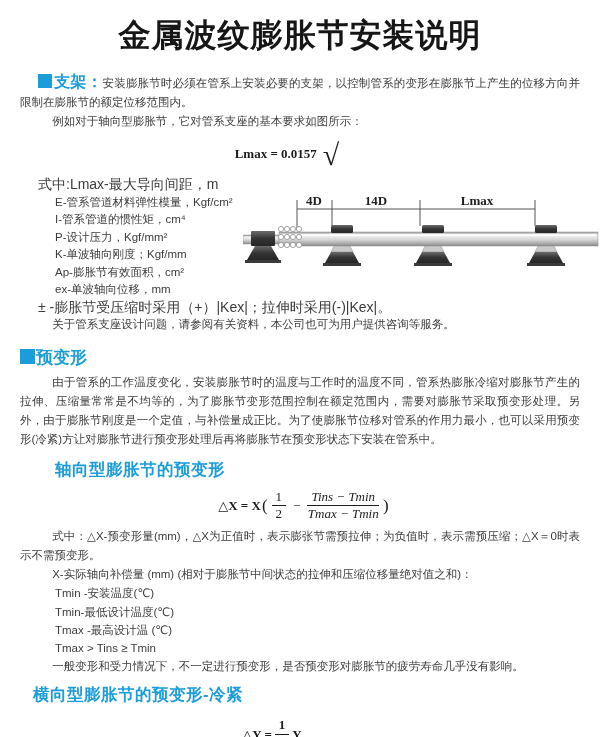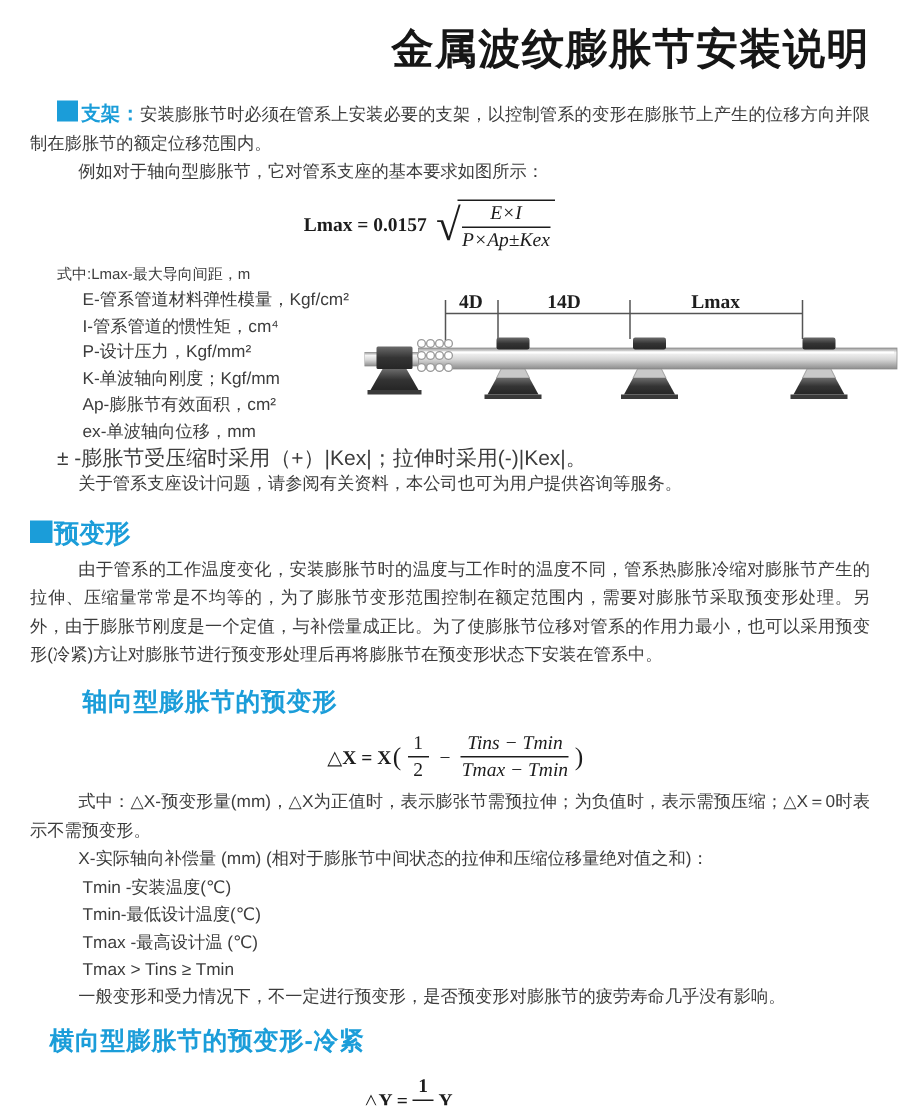--- a/index.html
+++ b/index.html
@@ -8,37 +8,37 @@
     width:600px;height:737px;
     background:#ffffff;
     overflow:hidden;
     font-family:"Liberation Sans","DejaVu Sans",sans-serif;
     color:#3c3c3c;
     box-sizing:border-box;
     padding:12px 20px 0 20px;
   }
   h1.title{
     margin:2px 0 0 0;
-    text-align:right;
-    font-size:28px;
+    text-align:center;
+    font-size:32px;
     font-weight:bold;
     color:#161616;
     letter-spacing:1px;
   }
   .para{
     margin:0;
     font-size:11.5px;
     line-height:19px;
     color:#3c3c3c;
     text-align:justify;
   }
   .p-intro{margin-top:14px;}
   .sec-label{
     color:#1b9dd9;
-    font-size:13px;
+    font-size:16px;
     font-weight:bold;
     white-space:nowrap;
   }
   .sq{
     display:inline-block;
     width:14px;height:14px;
     background:#1b9dd9;
     vertical-align:-1px;
     margin:0 2px 0 18px;
   }
@@ -71,21 +71,21 @@
     line-height:1;
     margin:0 -2px 0 6px;
     transform:translateY(1px);
   }
   .vinc{border-top:1.4px solid #1c1c1c;padding-top:1px;}
   .paren{font-size:17px;line-height:1;margin:0 1px;}
   .f2{margin:9px 0 5px 8px;}
   .f3{margin:12px 0 6px -56px;}
   .op{margin:0 4px;}
   
-  .where-lead{margin:7px 0 0 18px;font-size:10px;line-height:17.5px;}
+  .where-lead{margin:7px 0 0 18px;font-size:14px;line-height:17.5px;}
   ul.defs,ul.temps{
     list-style:none;
     margin:0;padding:0 0 0 35px;
     font-size:11.5px;
     line-height:17.5px;
   }
   ul.temps{line-height:18.2px;}
   .pm-note{margin:0 0 0 18px;font-size:14px;line-height:17.5px;}
   .consult{margin:0;font-size:11.5px;line-height:17.5px;}
   
@@ -125,26 +125,20 @@
 
   <h1 class="title">金属波纹膨胀节安装说明</h1>
 
   <p class="para p-intro"><span class="sec-label"><span class="sq"></span><span>支架：</span></span><span>安装膨胀节时必须在管系上安装必要的支架，以控制管系的变形在膨胀节上产生的位移方向并限制在膨胀节的额定位移范围内。</span></p>
 
   <p class="para indent">例如对于轴向型膨胀节，它对管系支座的基本要求如图所示：</p>
 
   <div class="formula f1">
     <span class="bold-serif">Lmax = 0.0157</span>
     <span class="radical">√</span>
-    <span class="vinc">
-      <span class="frac ital">
-        <span class="num">E×I</span>
-        <span class="den">P×Ap±Kex</span>
-      </span>
-    </span>
   </div>
 
   <p class="where-lead">式中:Lmax-最大导向间距，m</p>
   <ul class="defs">
     <li>E-管系管道材料弹性模量，Kgf/cm²</li>
     <li>I-管系管道的惯性矩，cm⁴</li>
     <li>P-设计压力，Kgf/mm²</li>
     <li>K-单波轴向刚度；Kgf/mm</li>
     <li>Ap-膨胀节有效面积，cm²</li>
     <li>ex-单波轴向位移，mm</li>

